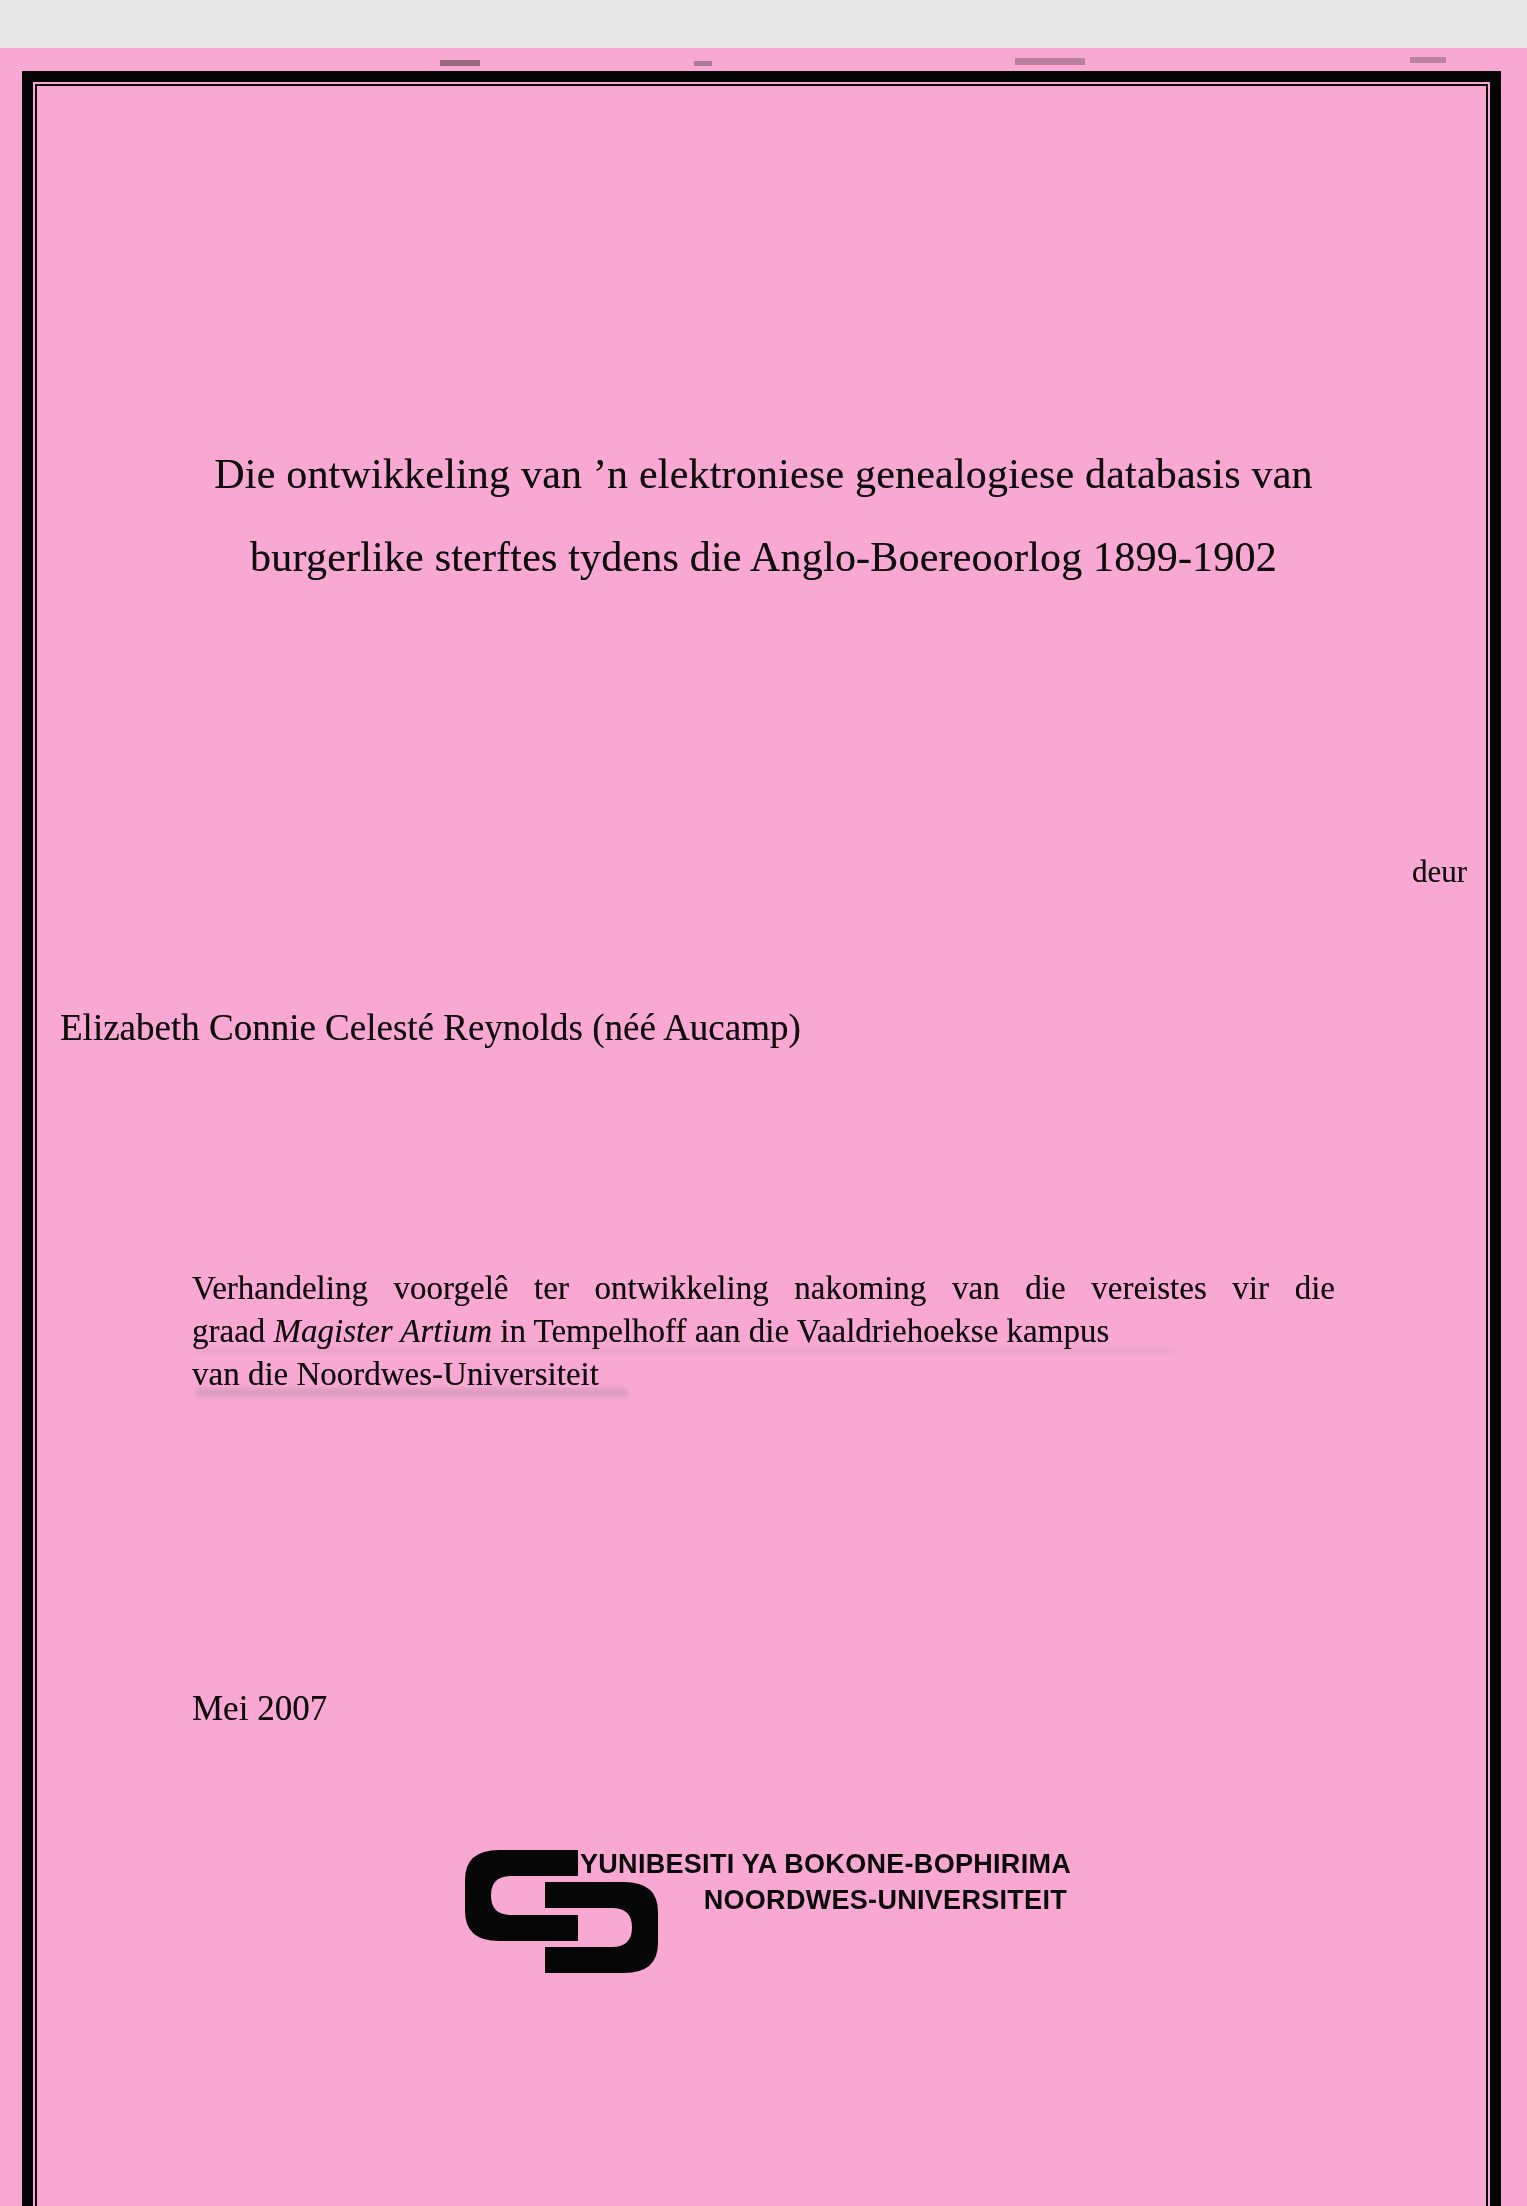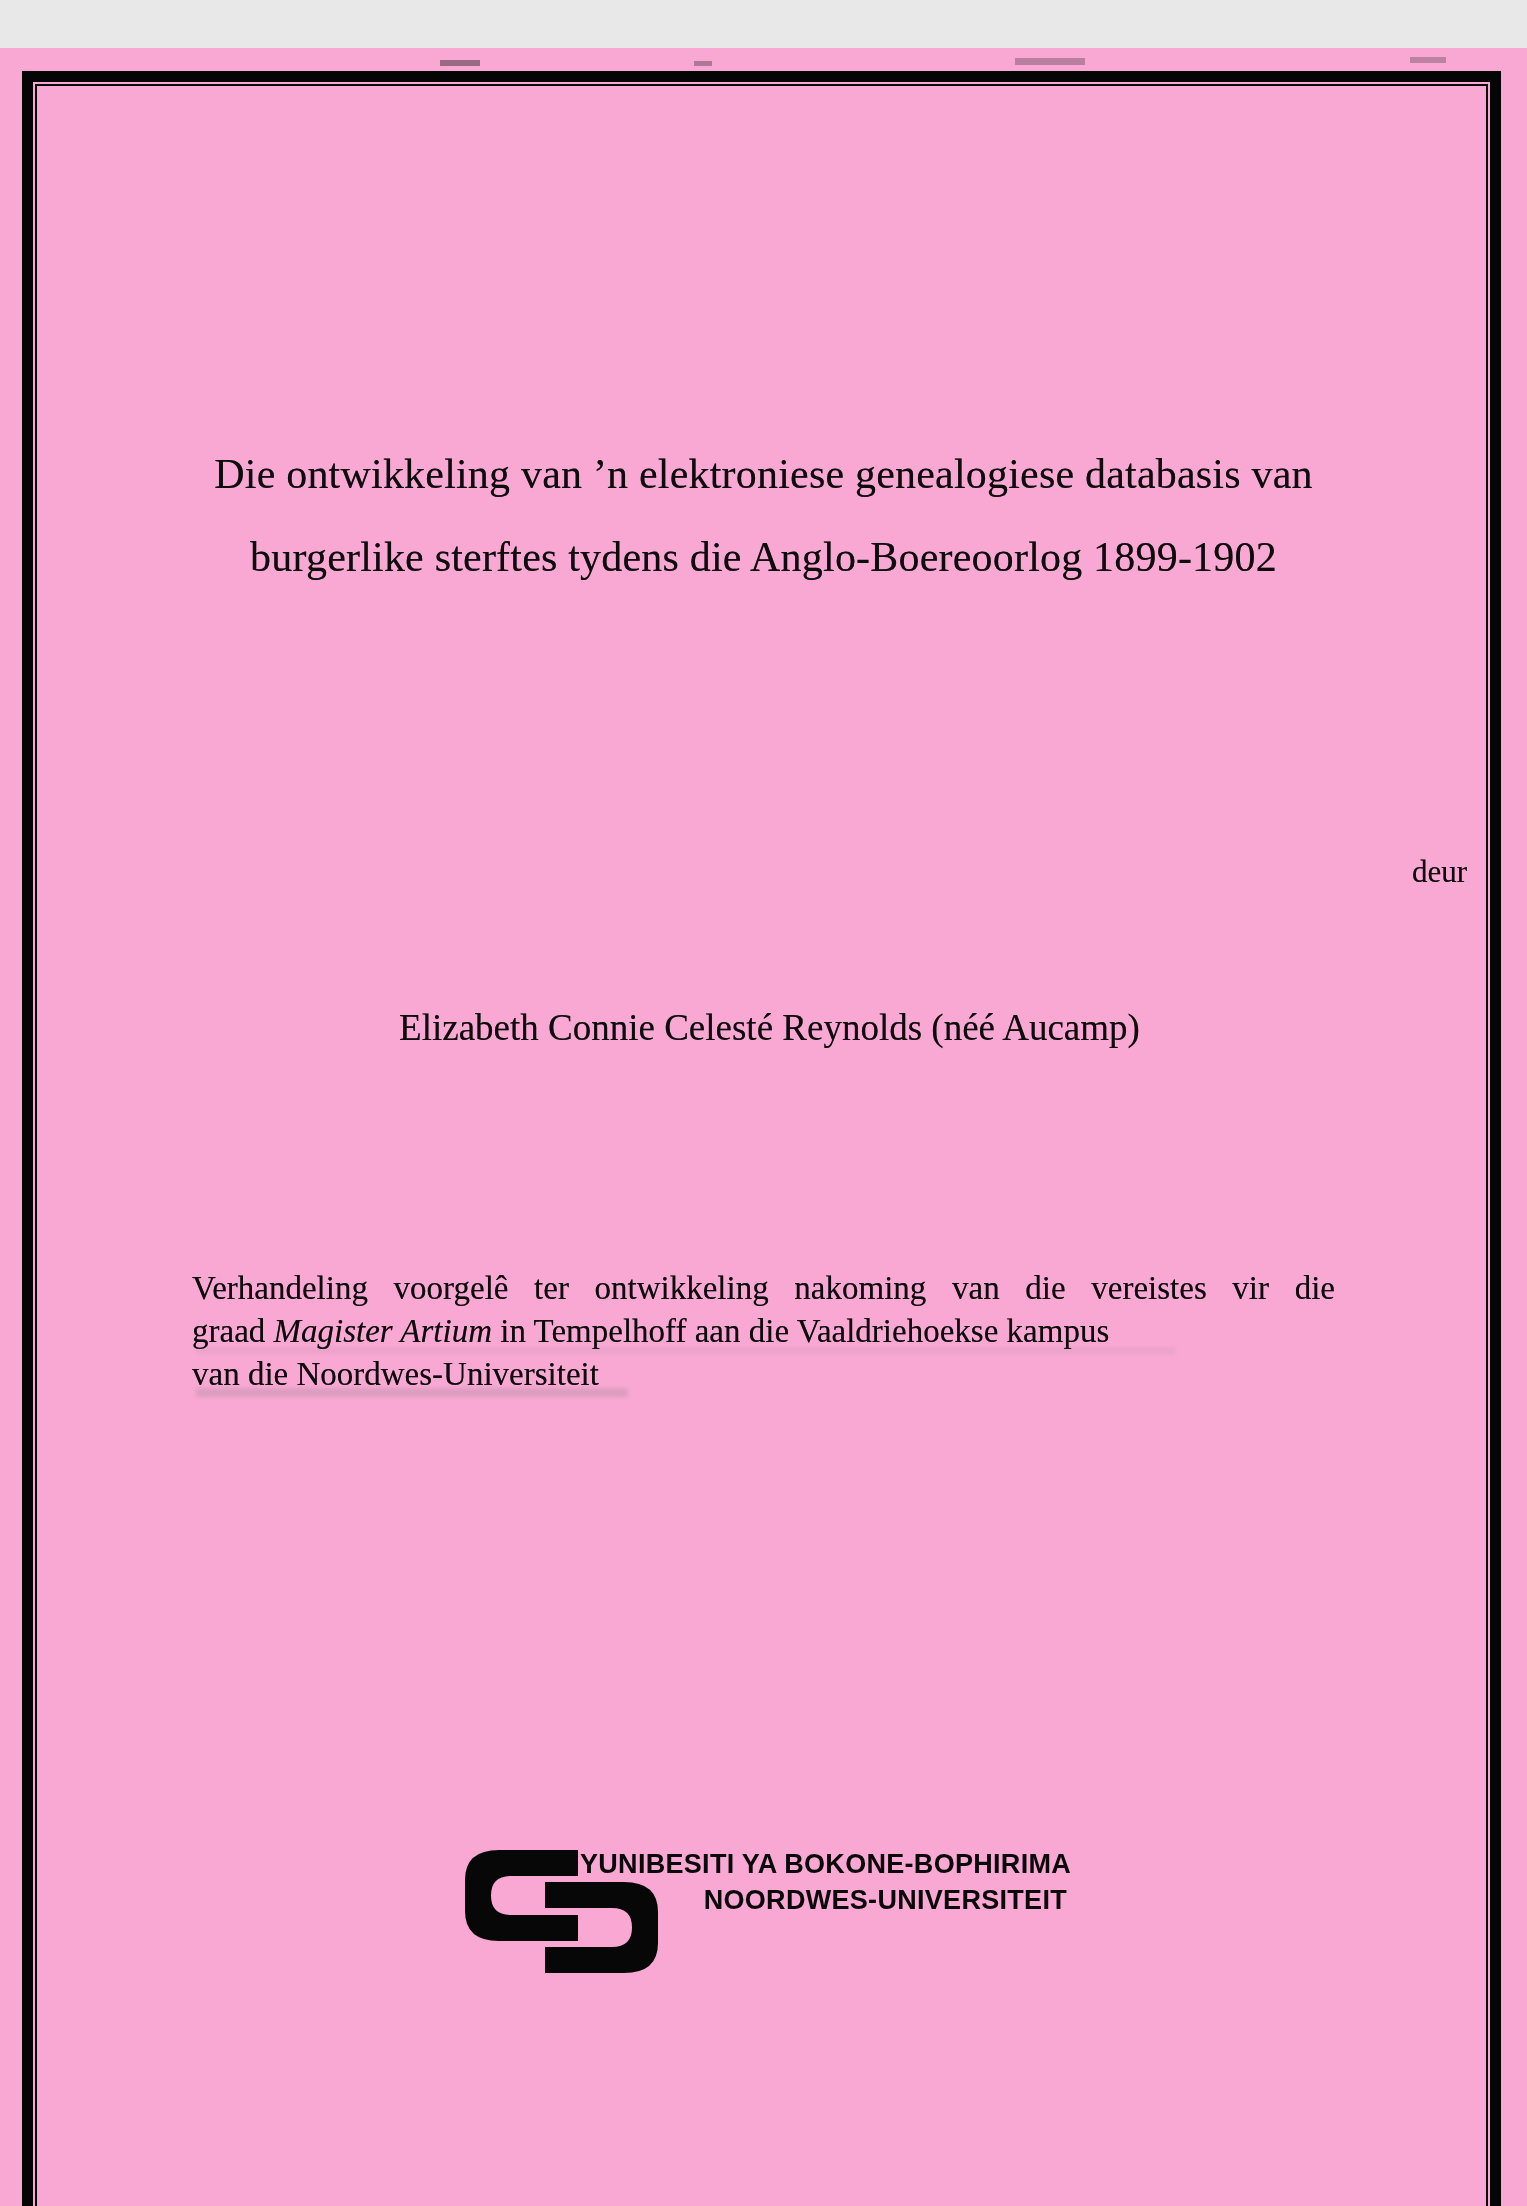--- a/index.html
+++ b/index.html
@@ -39,21 +39,21 @@
   .byline {
     position: absolute;
     left: 60px; right: 60px; top: 802px;
     text-align: right;
     font-size: 31px;
     line-height: 44px;
   }
   .author-line {
     position: absolute;
     left: 60px; right: 48px; top: 955px;
-    text-align: center;
+    text-align: left;
     font-size: 37px;
     line-height: 50px;
   }
   .declaration {
     position: absolute;
     left: 192px; top: 1219px;
     width: 1143px;
     font-size: 33px;
     line-height: 43px;
   }
@@ -127,20 +127,21 @@
   <div class="declaration serif-text">
     <div class="decl-line-justified">Verhandeling voorgelê ter ontwikkeling nakoming van die vereistes vir die</div>
     <div class="decl-line"><span>graad </span><span class="italic">Magister Artium</span><span> in Tempelhoff aan die Vaaldriehoekse kampus</span></div>
     <div class="decl-line">van die Noordwes-Universiteit</div>
   </div>
 
   <div class="ghost g2"></div>
   <div class="ghost g1"></div>
 
   <div class="supervisor-block serif-text">
+    <div>Mei 2007</div>
   </div>
 
   <svg class="logo-mark" viewBox="0 0 193 123" xmlns="http://www.w3.org/2000/svg" aria-hidden="true">
     <path d="M 113 0 H 34 Q 0 0 0 30 V 61 Q 0 91 34 91 H 113 V 65 H 46 Q 26 65 26 45.5 Q 26 26 46 26 H 113 Z" fill="#070707"></path>
     <path d="M 113 0 H 34 Q 0 0 0 30 V 61 Q 0 91 34 91 H 113 V 65 H 46 Q 26 65 26 45.5 Q 26 26 46 26 H 113 Z" fill="#070707" transform="rotate(180 96.5 61.5)"></path>
   </svg>
   <div class="logo-text">
     <span class="logo-line">YUNIBESITI YA BOKONE-BOPHIRIMA</span>
     <span class="logo-line">NOORDWES-UNIVERSITEIT</span>
   </div>

